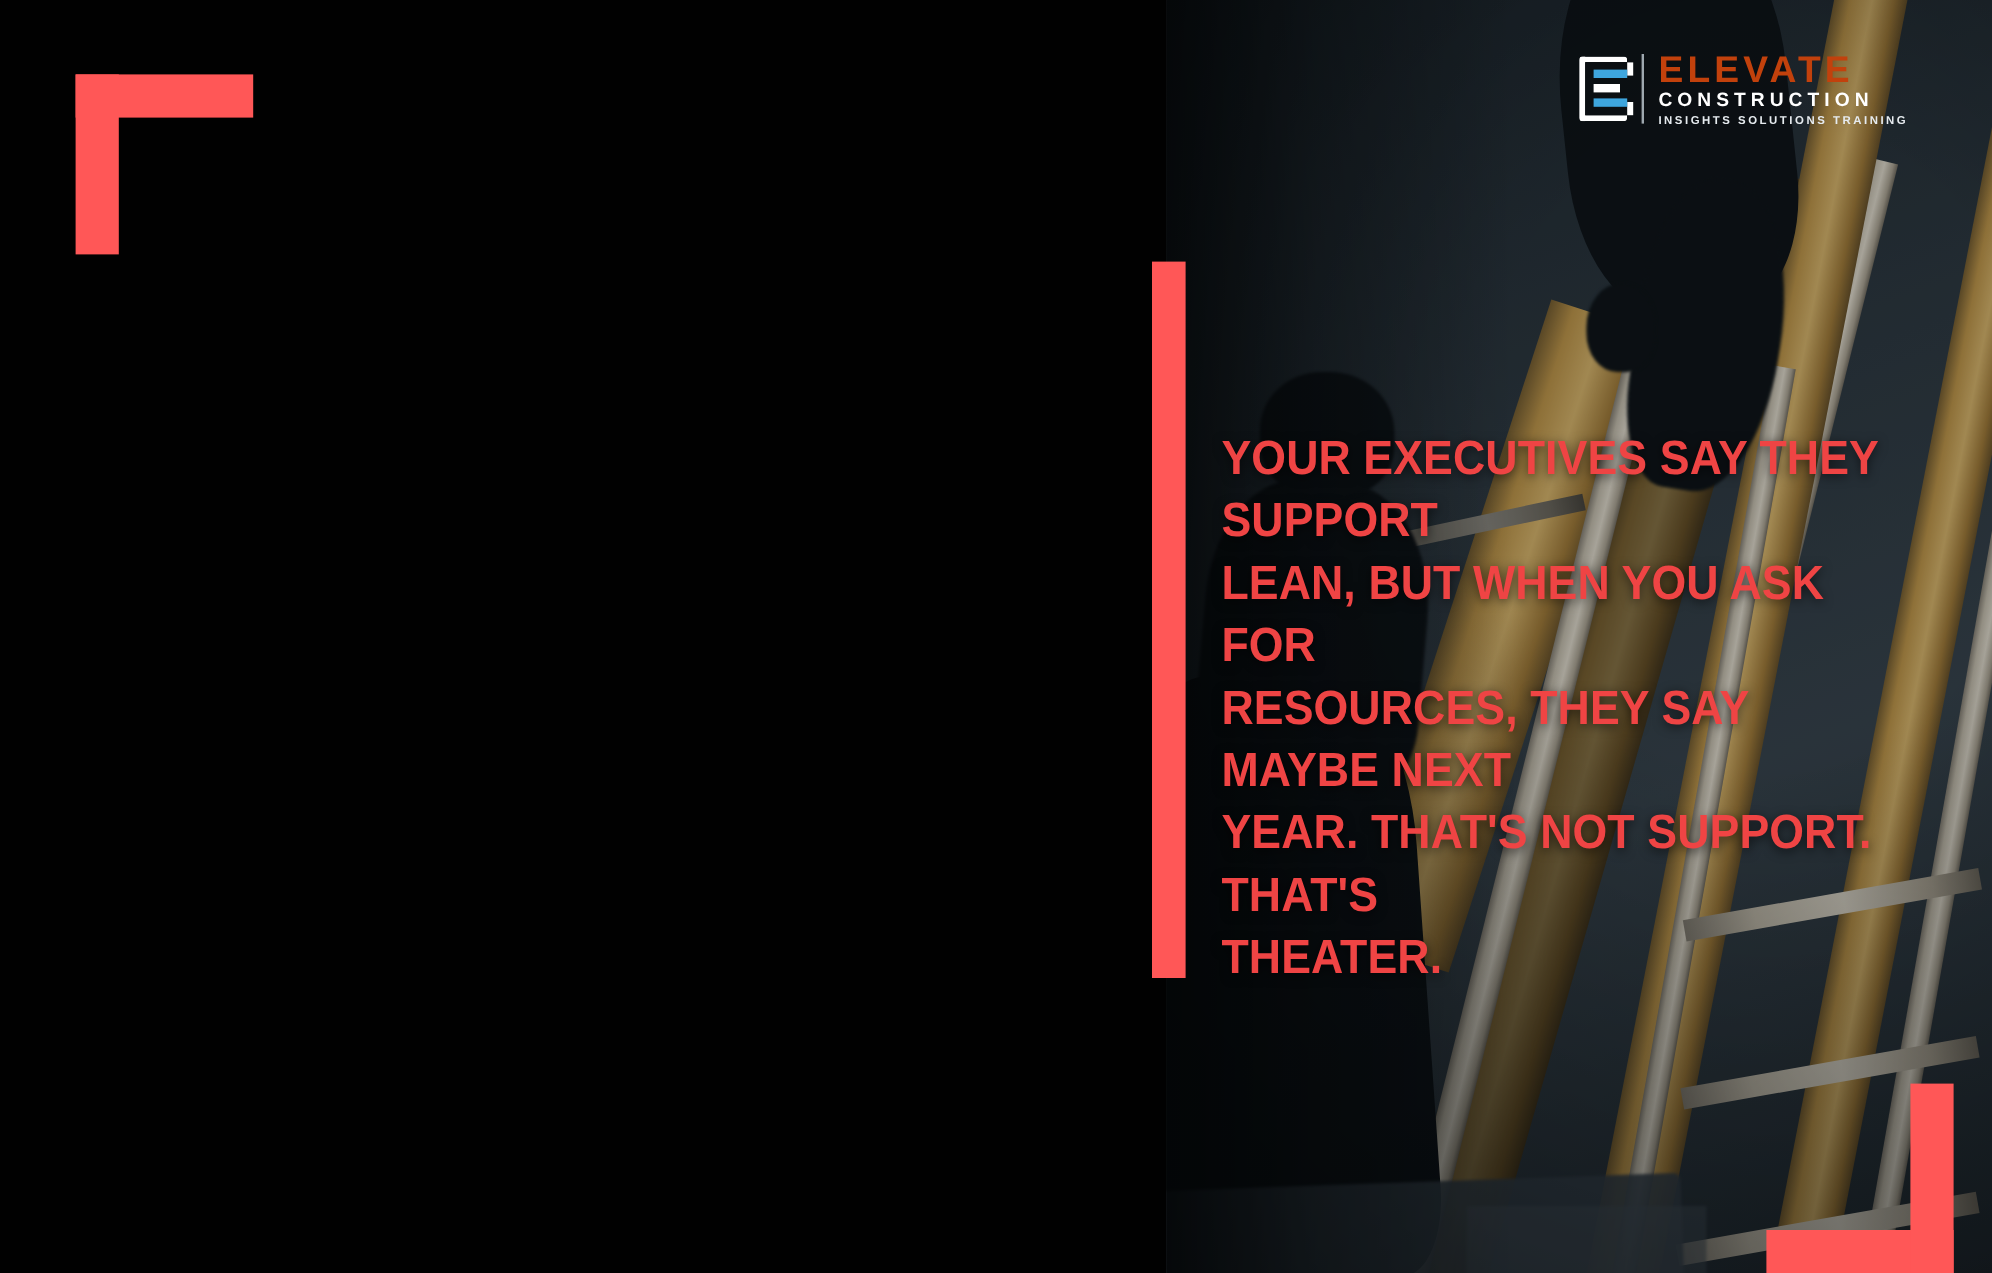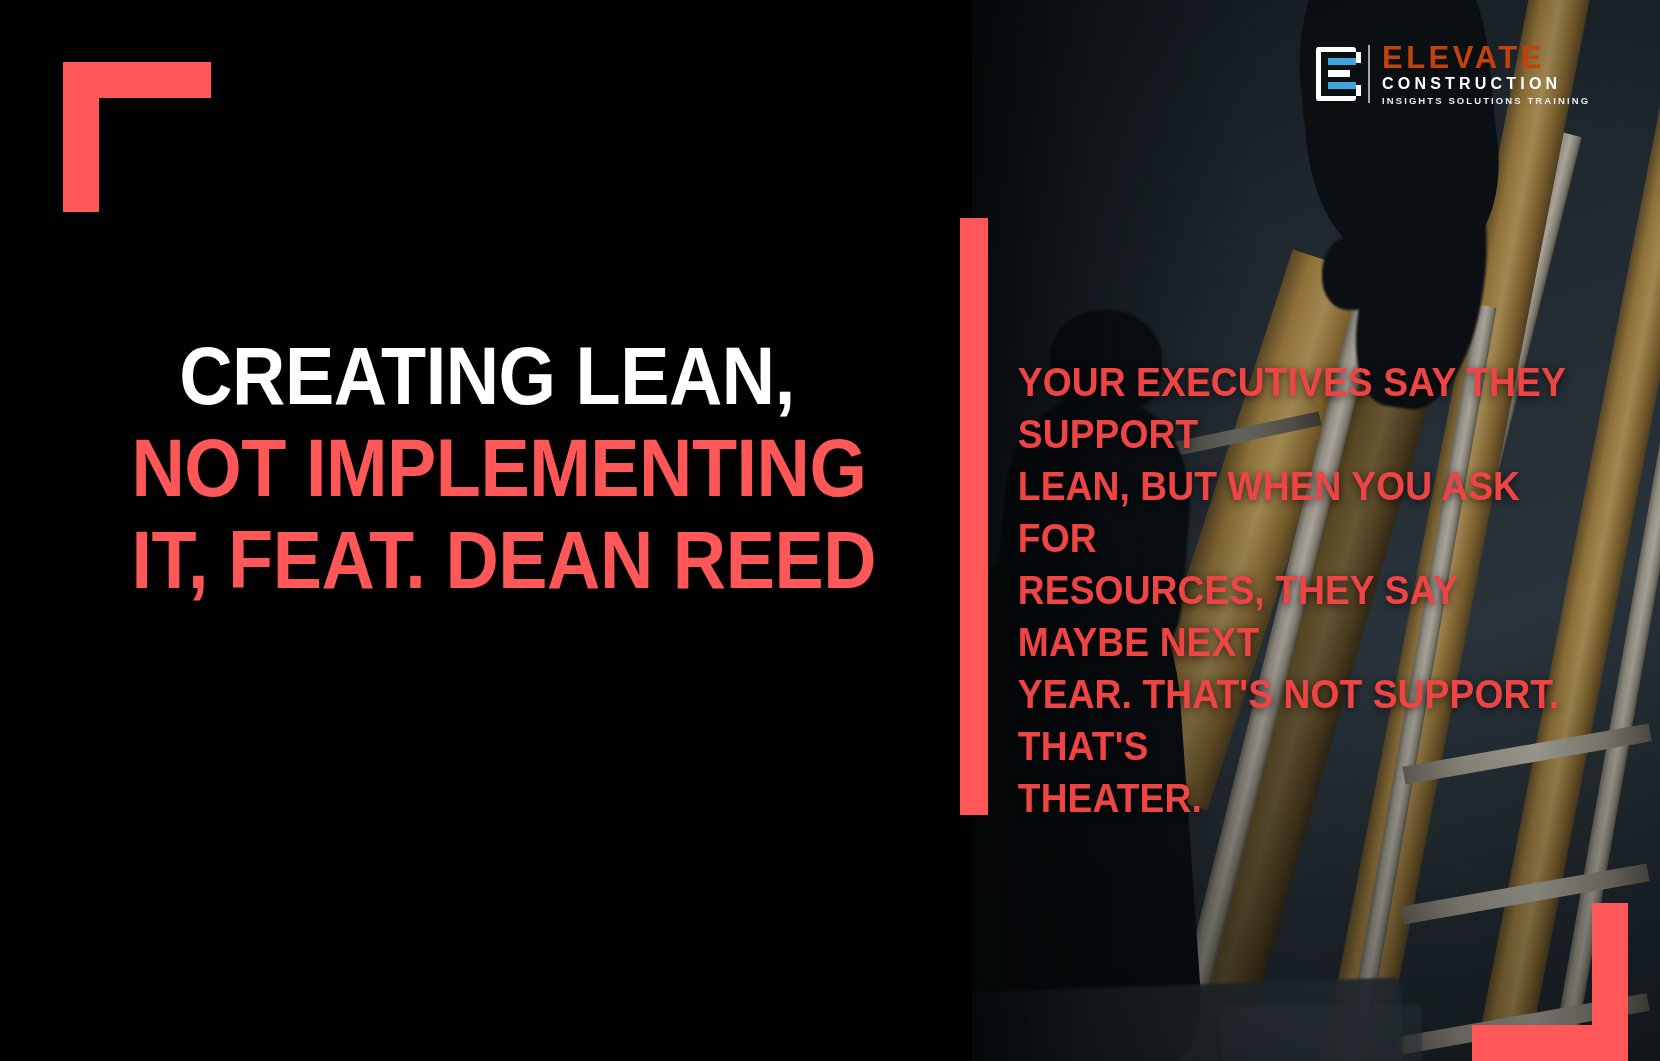--- a/index.html
+++ b/index.html
@@ -254,25 +254,20 @@
     <span class="bar-v"></span>
   </div>
 
   <div class="bracket" id="bracket-br">
     <span class="bar-h"></span>
     <span class="bar-v"></span>
   </div>
 
   <div id="divider-bar"></div>
 
-  <div id="title-block">
-    <span class="title-line l1">CREATING LEAN,</span>
-    <span class="title-line l2">NOT IMPLEMENTING</span>
-    <span class="title-line l3">IT, FEAT. DEAN REED</span>
-  </div>
 
   <div id="quote-block">
     <span class="qline">YOUR EXECUTIVES SAY THEY SUPPORT</span>
     <span class="qline">LEAN, BUT WHEN YOU ASK FOR</span>
     <span class="qline">RESOURCES, THEY SAY MAYBE NEXT</span>
     <span class="qline">YEAR. THAT'S NOT SUPPORT. THAT'S</span>
     <span class="qline">THEATER.</span>
   </div>
 
   <div id="logo">

